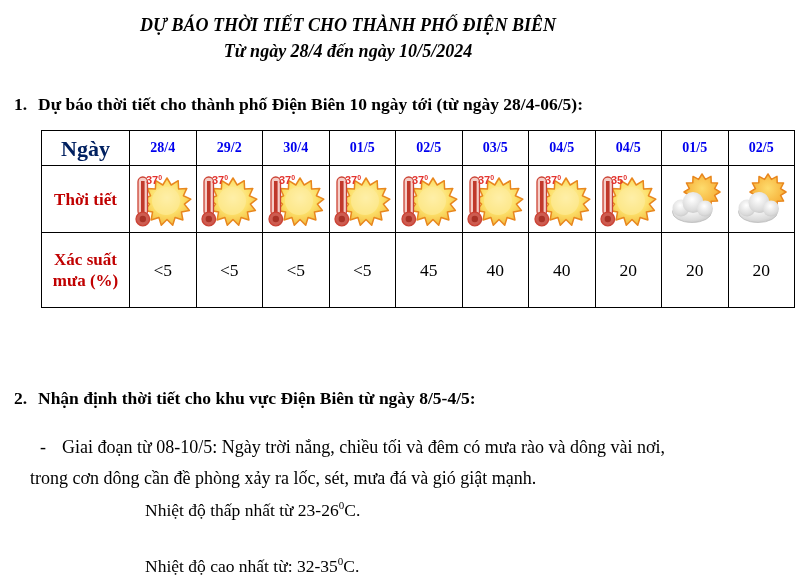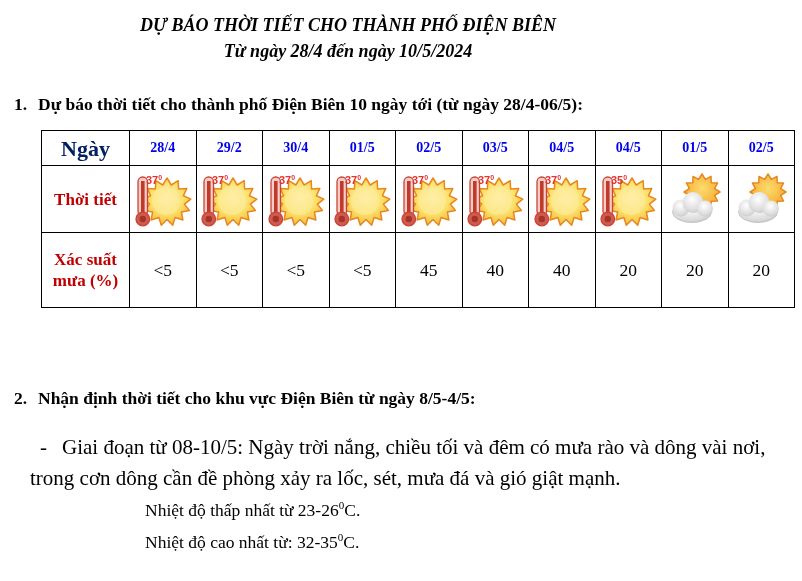--- a/index.html
+++ b/index.html
@@ -35,21 +35,21 @@
   tr.r-temp{height:68px;}
   td.lbl{color:var(--red);font-weight:bold;font-size:17px;line-height:21px;padding:2px 3px;}
   td.lbl-top{vertical-align:top;padding-top:5px;}
   td.hdr-navy{color:var(--navy);font-weight:bold;font-size:22px;}
   td.date-cell{color:var(--blue);font-weight:bold;font-size:14px;margin-top:12px;}
   td.val-cell{font-size:17.5px;}
   td.icon-cell svg{display:block;margin:2px auto 0 auto;}
   sup.u0{font-size:11px;line-height:0;}
 
   
-  .para{font-size:21px;line-height:31px;}
+  .para{font-size:18px;line-height:31px;}
   .para .dash-span{display:inline-block;width:22px;padding-left:10px;}
   .temp-line{font-size:17.5px;}
 </style>
 </head>
 <body>
 
 <div class="abs title-block">
   <div class="title-line">DỰ BÁO THỜI TIẾT CHO THÀNH PHỐ ĐIỆN BIÊN</div>
   <div class="title-line">Từ ngày 28/4 đến ngày 10/5/2024</div>
 </div>
@@ -287,15 +287,15 @@
 </div>
 
 <div class="abs para" style="left:30px;top:432px;width:762px;">
   <div><span class="dash-span">-</span><span>Giai đoạn từ 08-10/5: Ngày trời nắng, chiều tối và đêm có mưa rào và dông vài nơi,</span></div>
   <div>trong cơn dông cần đề phòng xảy ra lốc, sét, mưa đá và gió giật mạnh.</div>
 </div>
 
 <div class="abs temp-line" style="left:145px;top:500px;">
   <span>Nhiệt độ thấp nhất từ 23-26</span><sup class="u0">0</sup><span>C.</span>
 </div>
-<div class="abs temp-line" style="left:145px;top:532px;">
+<div class="abs temp-line" style="left:145px;top:556px;">
   <span>Nhiệt độ cao nhất từ: 32-35</span><sup class="u0">0</sup><span>C.</span>
 </div>
 
 </body></html>

